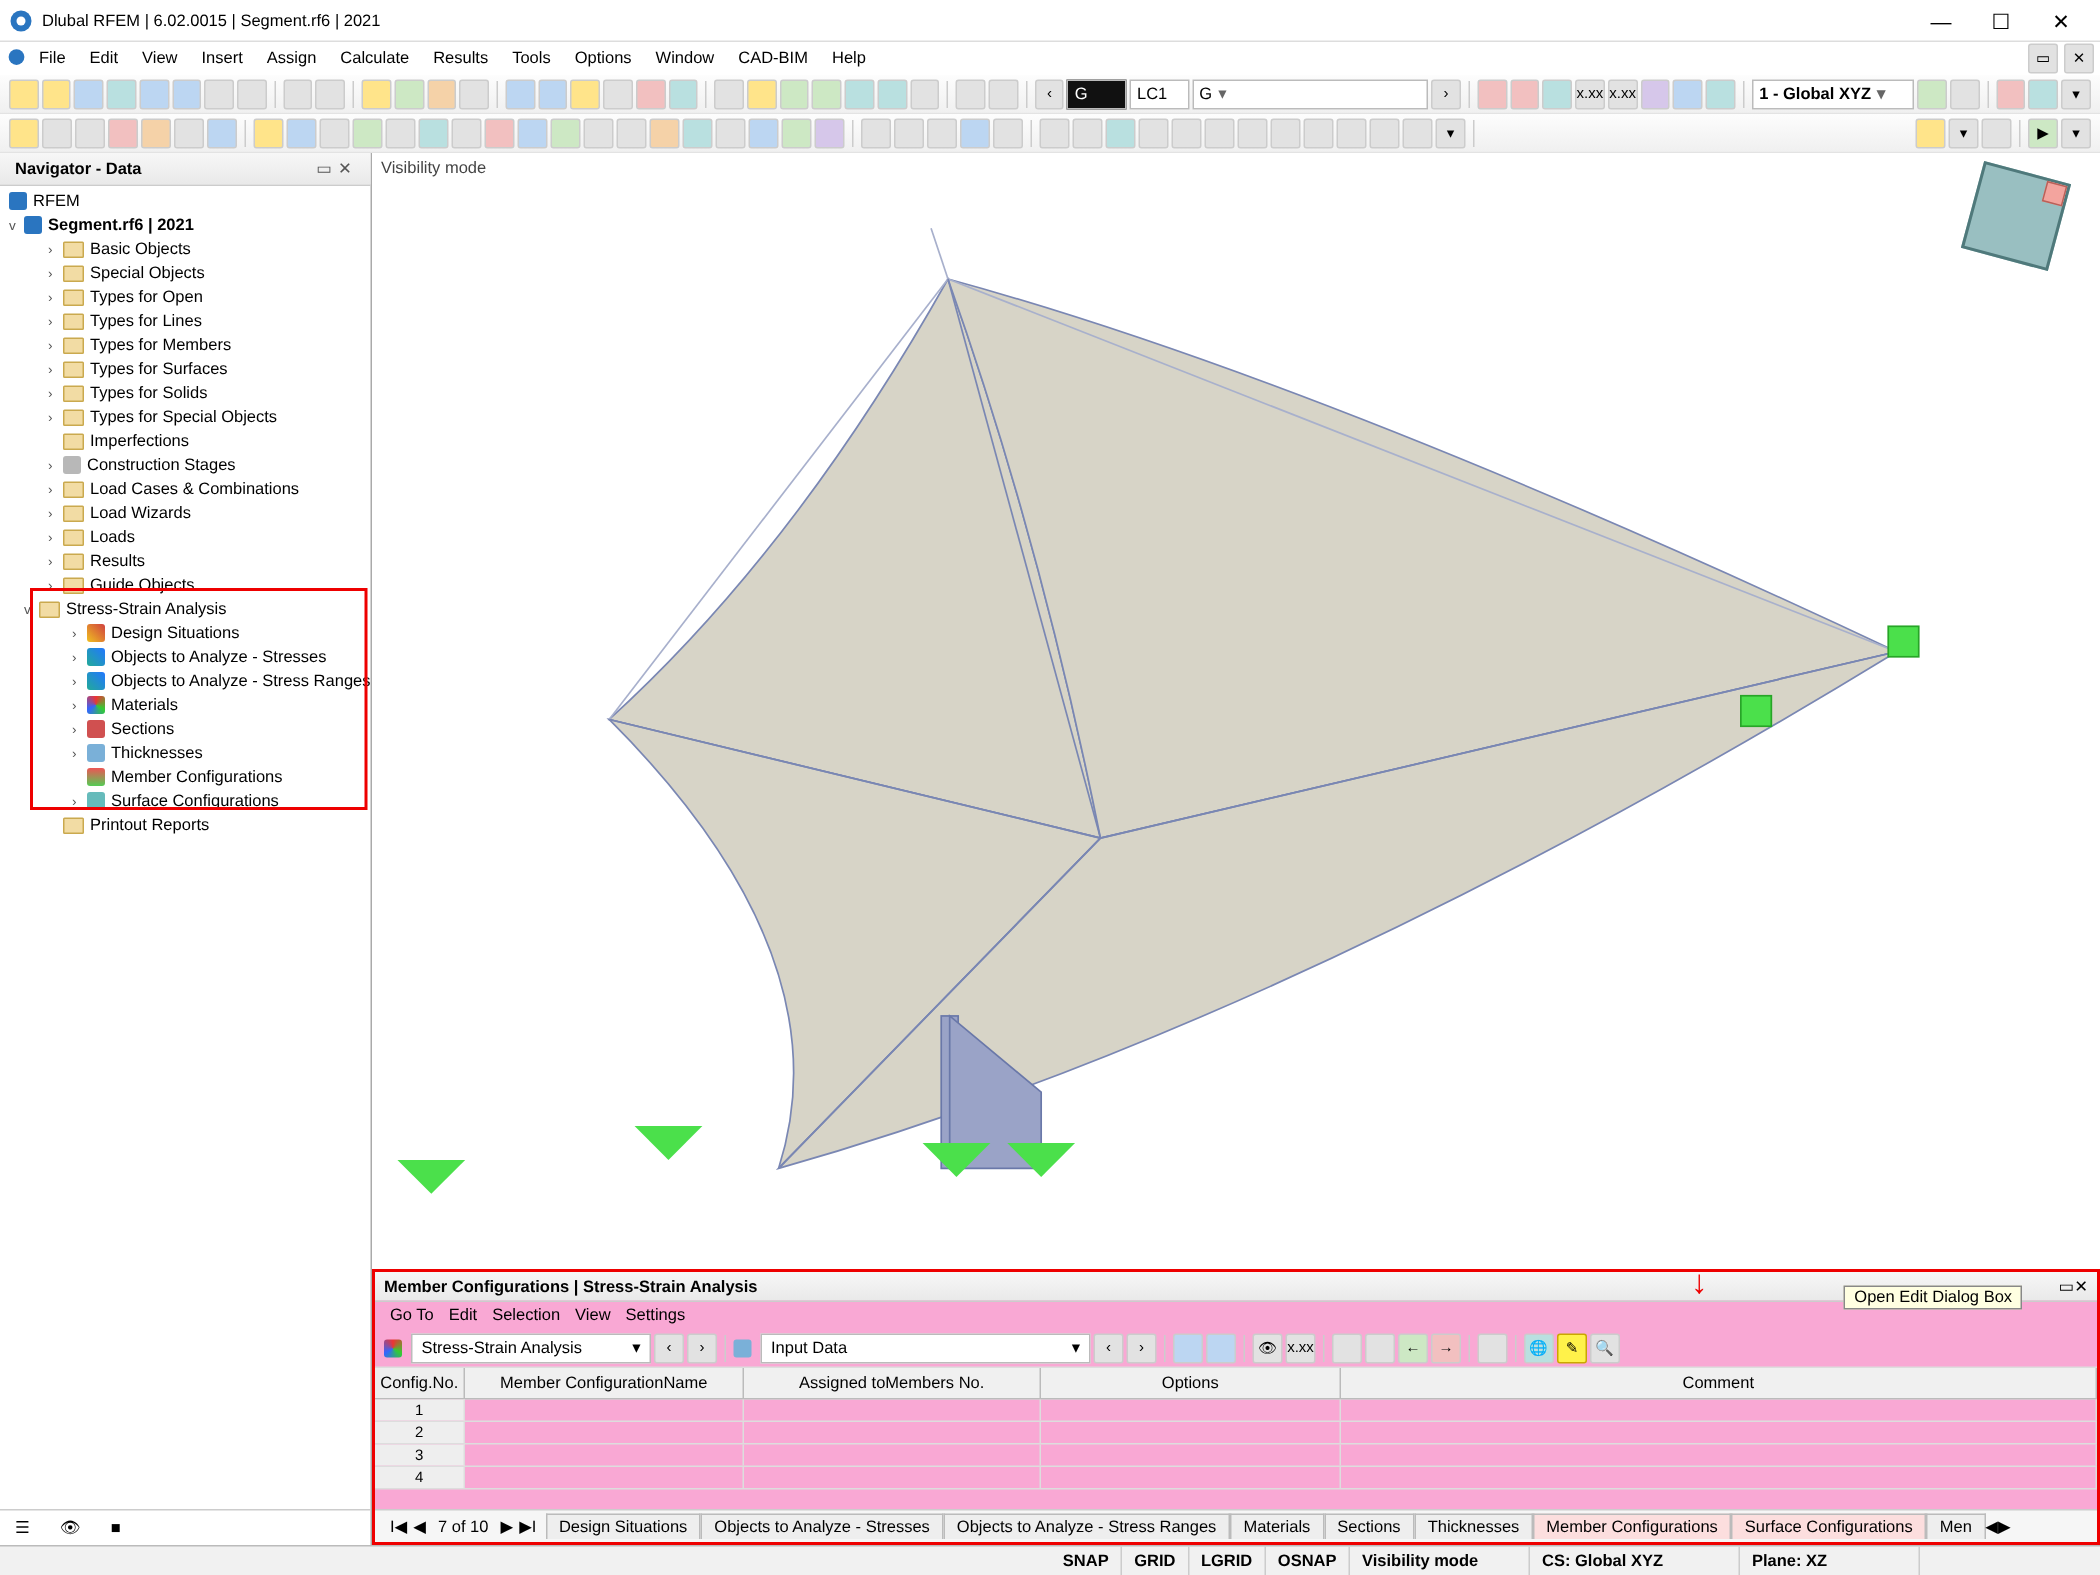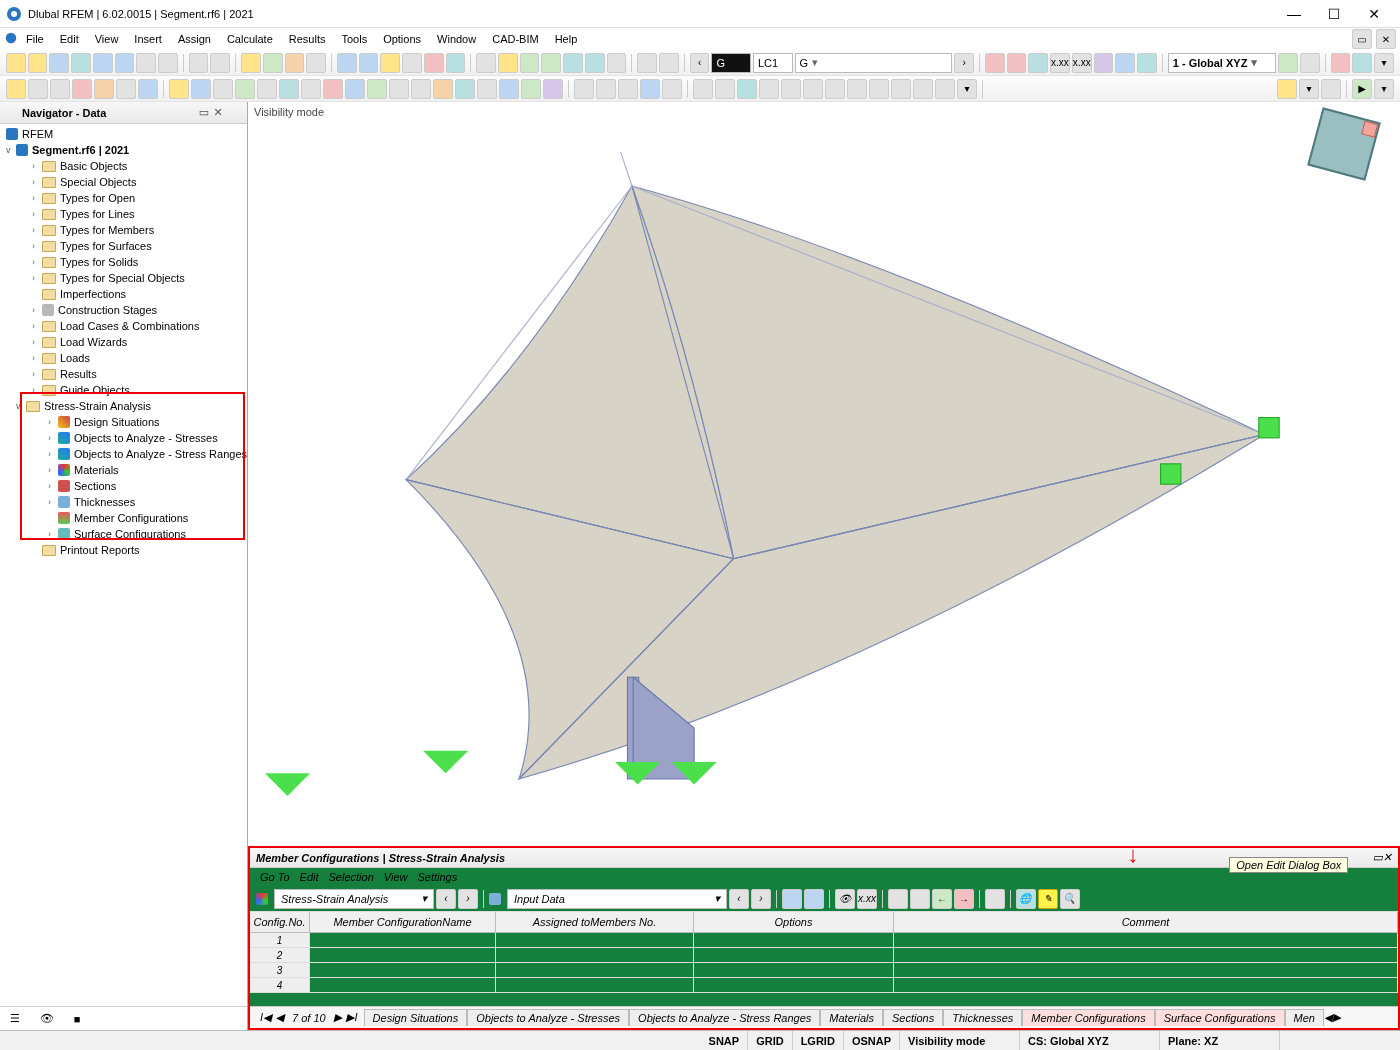--- a/index.html
+++ b/index.html
@@ -32,21 +32,21 @@
 .sep { width: 1px; height: 18px; background: #ccc; margin: 0 3px; }
 .tb-combo { height: 20px; border: 1px solid #bbb; background: #fff; padding: 0 4px; display: inline-flex; align-items: center; }
 .tb-combo .dd { margin-left: 4px; color: #666; }
 
 
 .main { display: flex; height: calc(1050px - 28px - 22px - 26px - 26px - 20px); }
 .navigator { width: 248px; border-right: 1px solid #aaa; display: flex; flex-direction: column; }
 .right-col { flex: 1; display: flex; flex-direction: column; }
 
 
-.nav-header { display: flex; align-items: center; height: 22px; background: linear-gradient(#f7f7f7,#e9e9e9); border-bottom: 1px solid #ccc; padding: 0 22px; }
+.nav-header { display: flex; align-items: center; height: 22px; background: linear-gradient(#f7f7f7,#e9e9e9); border-bottom: 1px solid #ccc; padding: 0 10px; }
 .nav-header span.title { font-weight: 600; flex: 1; }
 .nav-header .hdrbtn { width: 14px; text-align: center; color: #555; }
 .tree { flex: 1; overflow: auto; padding: 2px 0; }
 .tree-row { display: flex; align-items: center; height: 16px; padding-left: 4px; white-space: nowrap; }
 .tree-row.lvl0 { padding-left: 6px; }
 .tree-row.lvl1 { padding-left: 16px; }
 .tree-row.lvl2 { padding-left: 32px; }
 .tree-row.lvl3 { padding-left: 48px; }
 .toggle { width: 10px; color: #555; font-size: 9px; }
 .folder-icon { width: 14px; height: 11px; background: #f2dca4; border: 1px solid #caa94e; border-radius: 1px; margin-right: 4px; }
@@ -54,21 +54,21 @@
 .tree-box-red { position: absolute; left: 20px; top: 392px; width: 225px; height: 148px; border: 2px solid #e00; pointer-events: none; }
 
 
 .viewport-label { position: absolute; left: 256px; top: 102px; color: #444; }
 .viewport { position: relative; flex: 1; background: #fff; }
 .gizmo { position: absolute; right: 16px; top: 12px; width: 70px; height: 70px; }
 .gizmo-cube { width: 60px; height: 60px; background: #8fb9bb; border: 2px solid #3d6b6d; transform: rotate(15deg); opacity: .9; position: relative;}
 .gizmo-cube::after { content:""; position:absolute; top:0;right:0;width:12px;height:12px;background:#f29b94;border:1px solid #b25048;}
 
 
-.bottom-panel { border-top: 2px solid #e00; border-left:2px solid #e00; border-right:2px solid #e00; border-bottom:2px solid #e00; height: 184px; display:flex; flex-direction:column; background:#15803d;font-style:italic; }
+.bottom-panel { border-top: 2px solid #e00; border-left:2px solid #e00; border-right:2px solid #e00; border-bottom:2px solid #e00; height: 184px; display:flex; flex-direction:column; background:#f9a8d4; }
 .bp-title { display:flex; align-items:center; height:20px; background:linear-gradient(#f7f7f7,#e9e9e9); padding:0 6px; border-bottom:1px solid #ccc; }
 .bp-title .t { font-weight:600; flex:1; }
 .tooltip-box { position:relative; }
 .tooltip { position:absolute; right: 24px; top:-1px; background:#ffffe1; border:1px solid #888; padding:1px 6px; white-space:nowrap;}
 .bp-menu { display:flex; gap:10px; padding:2px 10px; height:18px; align-items:center;}
 .bp-tools { display:flex; align-items:center; gap:2px; height:26px; padding:2px 6px; border-bottom:1px solid #ddd;}
 .tb-combo2 { height:20px; border:1px solid #bbb; background:#fff; padding:0 6px; display:flex; align-items:center; min-width:160px;}
 .red-arrow { position:absolute; right:234px; top:-16px; color:#e00; font-size:22px; font-weight:bold;}
 .hl-btn { background:#fff24a !important; border-color:#caa700 !important;}
 .bp-grid { flex:1; overflow:hidden; display:flex; flex-direction:column; }

